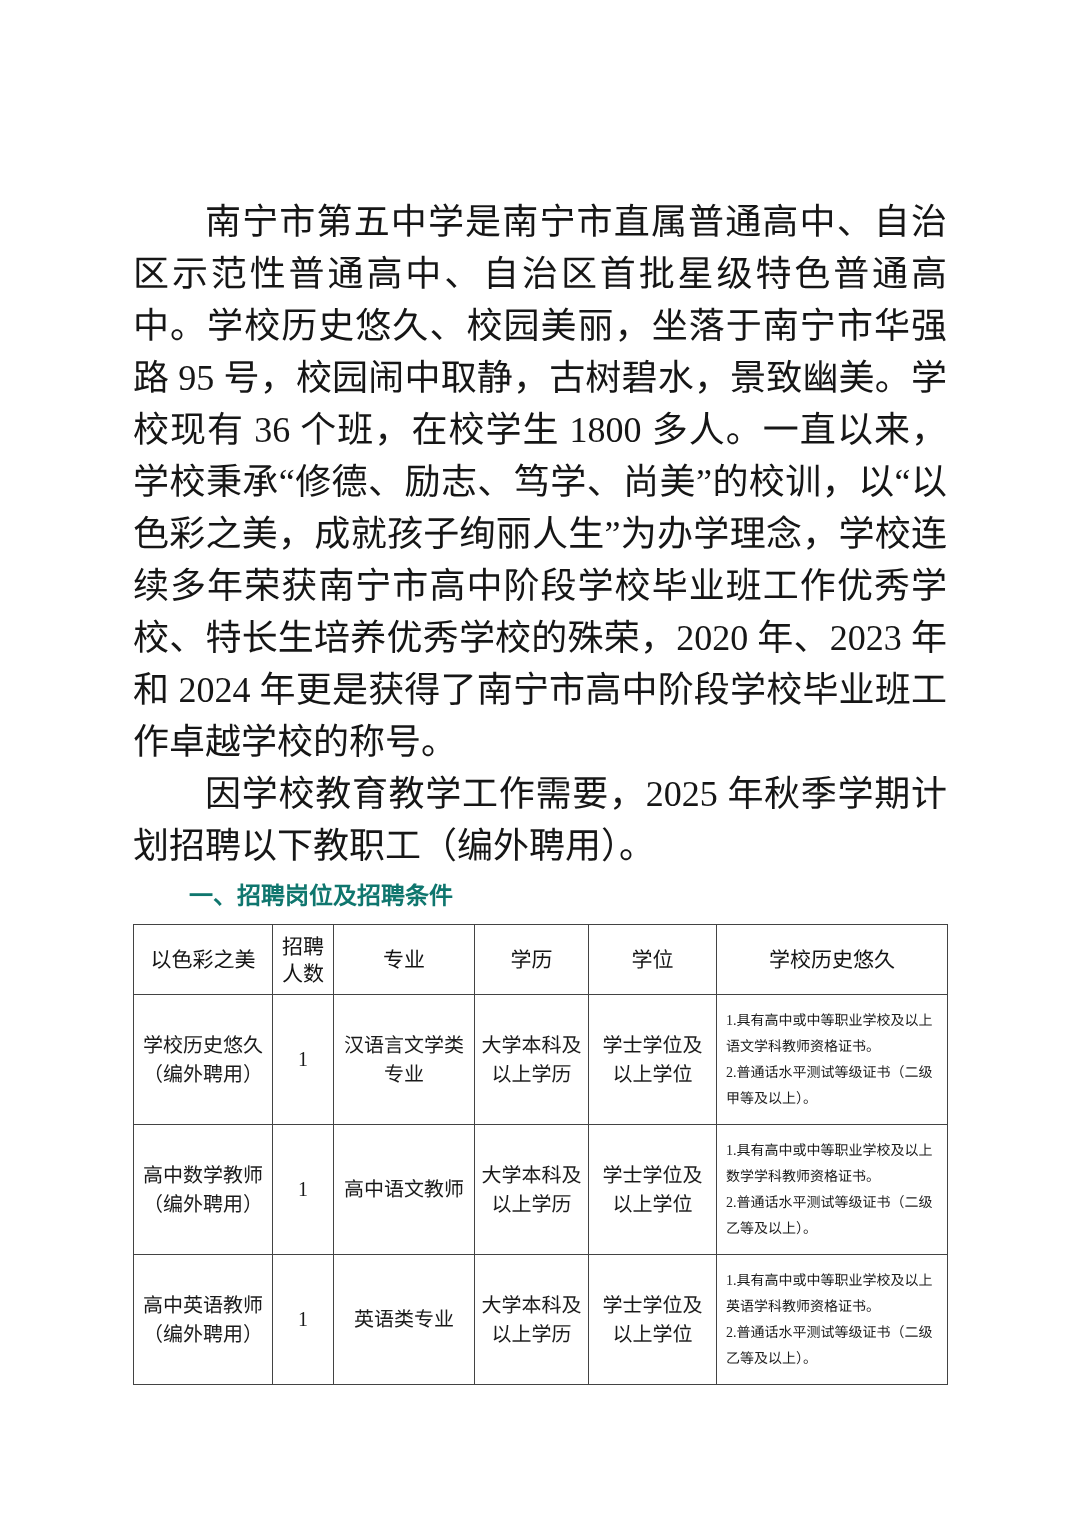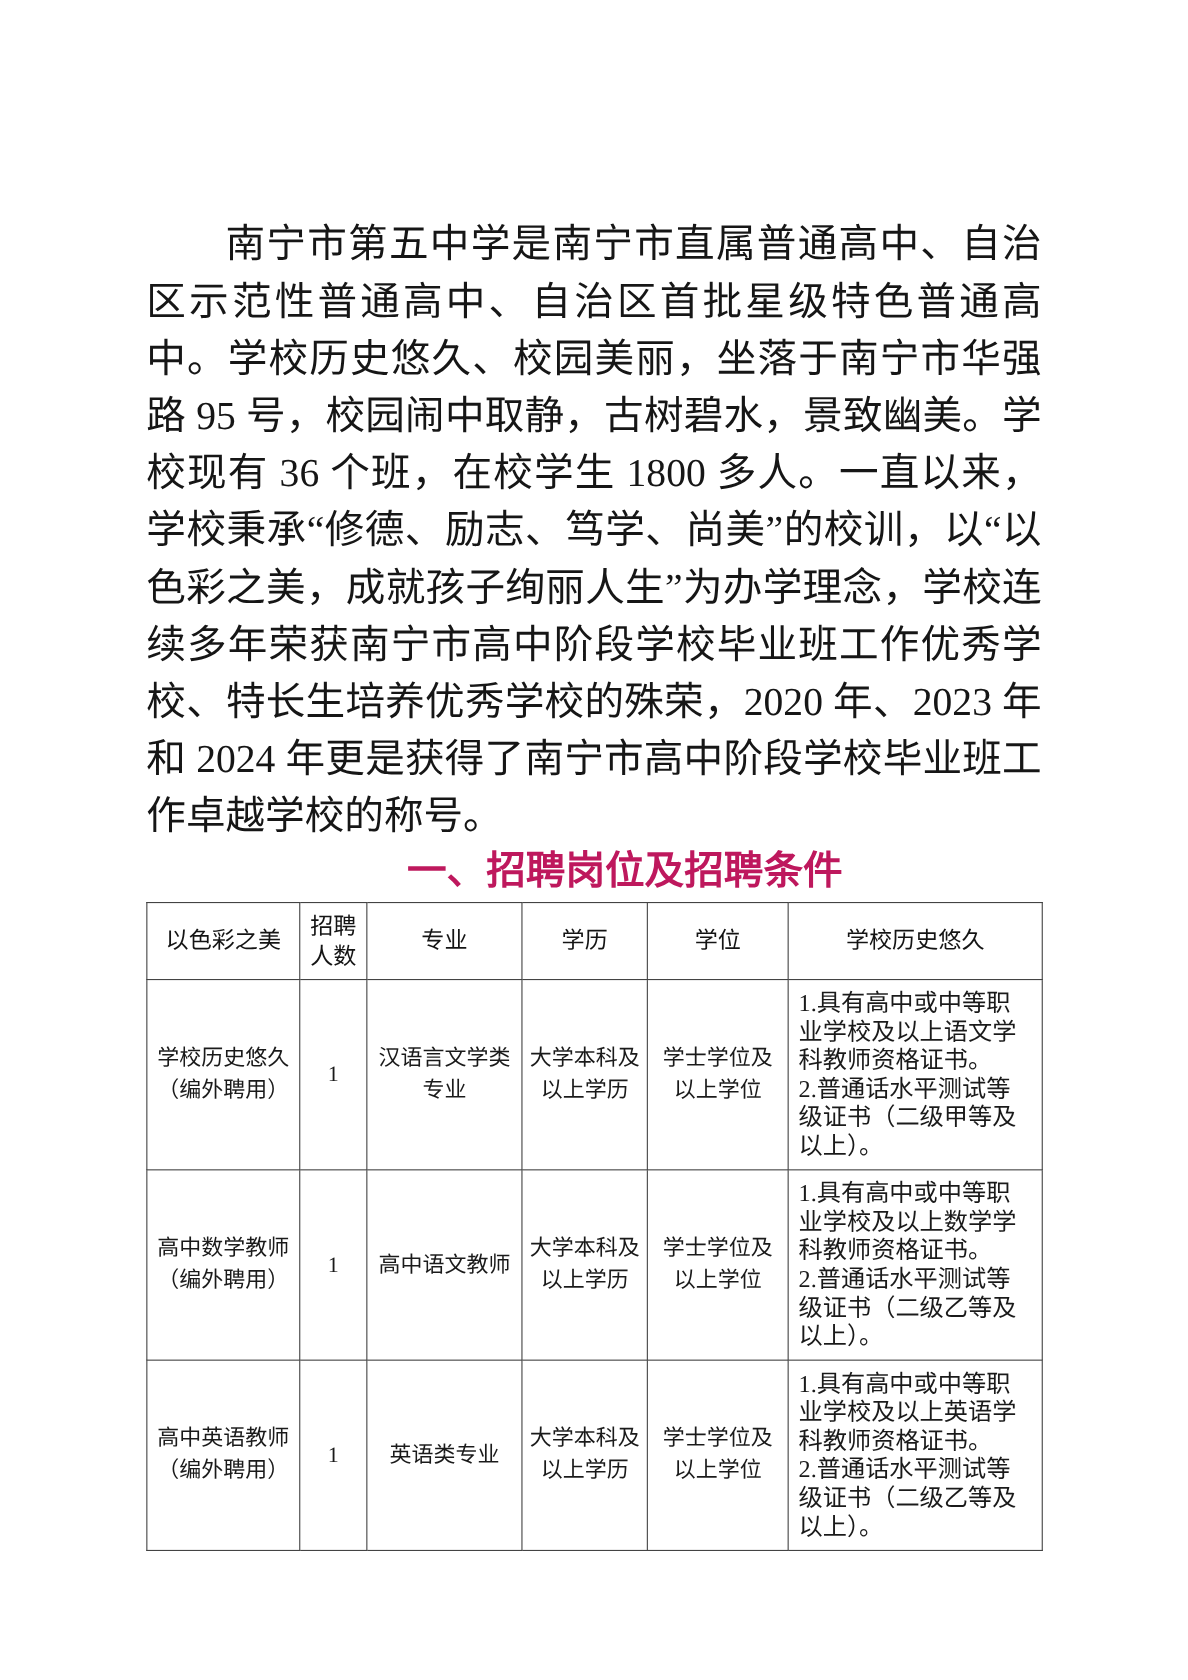--- a/index.html
+++ b/index.html
@@ -37,25 +37,24 @@
     text-align: justify;
     text-justify: inter-ideograph;
     text-indent: 2em;
     color: #161616;
   }
   .para-first { margin-top: 50px; }
   .section-heading {
     margin: 6px 0 10px 0;
     padding-left: 56px;
     font-family: "Liberation Sans", "DejaVu Sans", sans-serif;
-    font-size: 36px;
+    font-size: 24px;
     font-weight: bold;
     line-height: 36px;
-    color: #be185d;
-    text-align: center;
+    color: #0f766e;
   }
   table.recruit-table {
     width: 100%;
     border-collapse: collapse;
     table-layout: fixed;
   }
   .recruit-table th, .recruit-table td {
     border: 1.5px solid #434343;
     padding: 4px 5px;
     box-sizing: border-box;
@@ -73,33 +72,34 @@
   .recruit-table tbody td {
     height: 130px;
     font-size: 20px;
     line-height: 29px;
     color: #1a1a1a;
   }
   .recruit-table td.qual-cell {
     text-align: left;
     vertical-align: middle;
     padding: 8px 9px;
-    font-size: 22px;
+    font-size: 14px;
     line-height: 26px;
   }
   .qual-item { margin: 0; }
 </style>
 </head>
 <body>
 
 <div class="page">
 
 
   <p class="para para-first">南宁市第五中学是南宁市直属普通高中、自治区示范性普通高中、自治区首批星级特色普通高中。学校历史悠久、校园美丽，坐落于南宁市华强路 95 号，校园闹中取静，古树碧水，景致幽美。学校现有 36 个班，在校学生 1800 多人。一直以来，学校秉承“修德、励志、笃学、尚美”的校训，以“以色彩之美，成就孩子绚丽人生”为办学理念，学校连续多年荣获南宁市高中阶段学校毕业班工作优秀学校、特长生培养优秀学校的殊荣，2020 年、2023 年和 2024 年更是获得了南宁市高中阶段学校毕业班工作卓越学校的称号。</p>
 
+  <p class="para">因学校教育教学工作需要，2025 年秋季学期计划招聘以下教职工（编外聘用）。</p>
 
   <h2 class="section-heading">一、招聘岗位及招聘条件</h2>
 
   <table class="recruit-table">
     <colgroup>
       <col style="width:139px">
       <col style="width:61px">
       <col style="width:141px">
       <col style="width:114px">
       <col style="width:128px">

